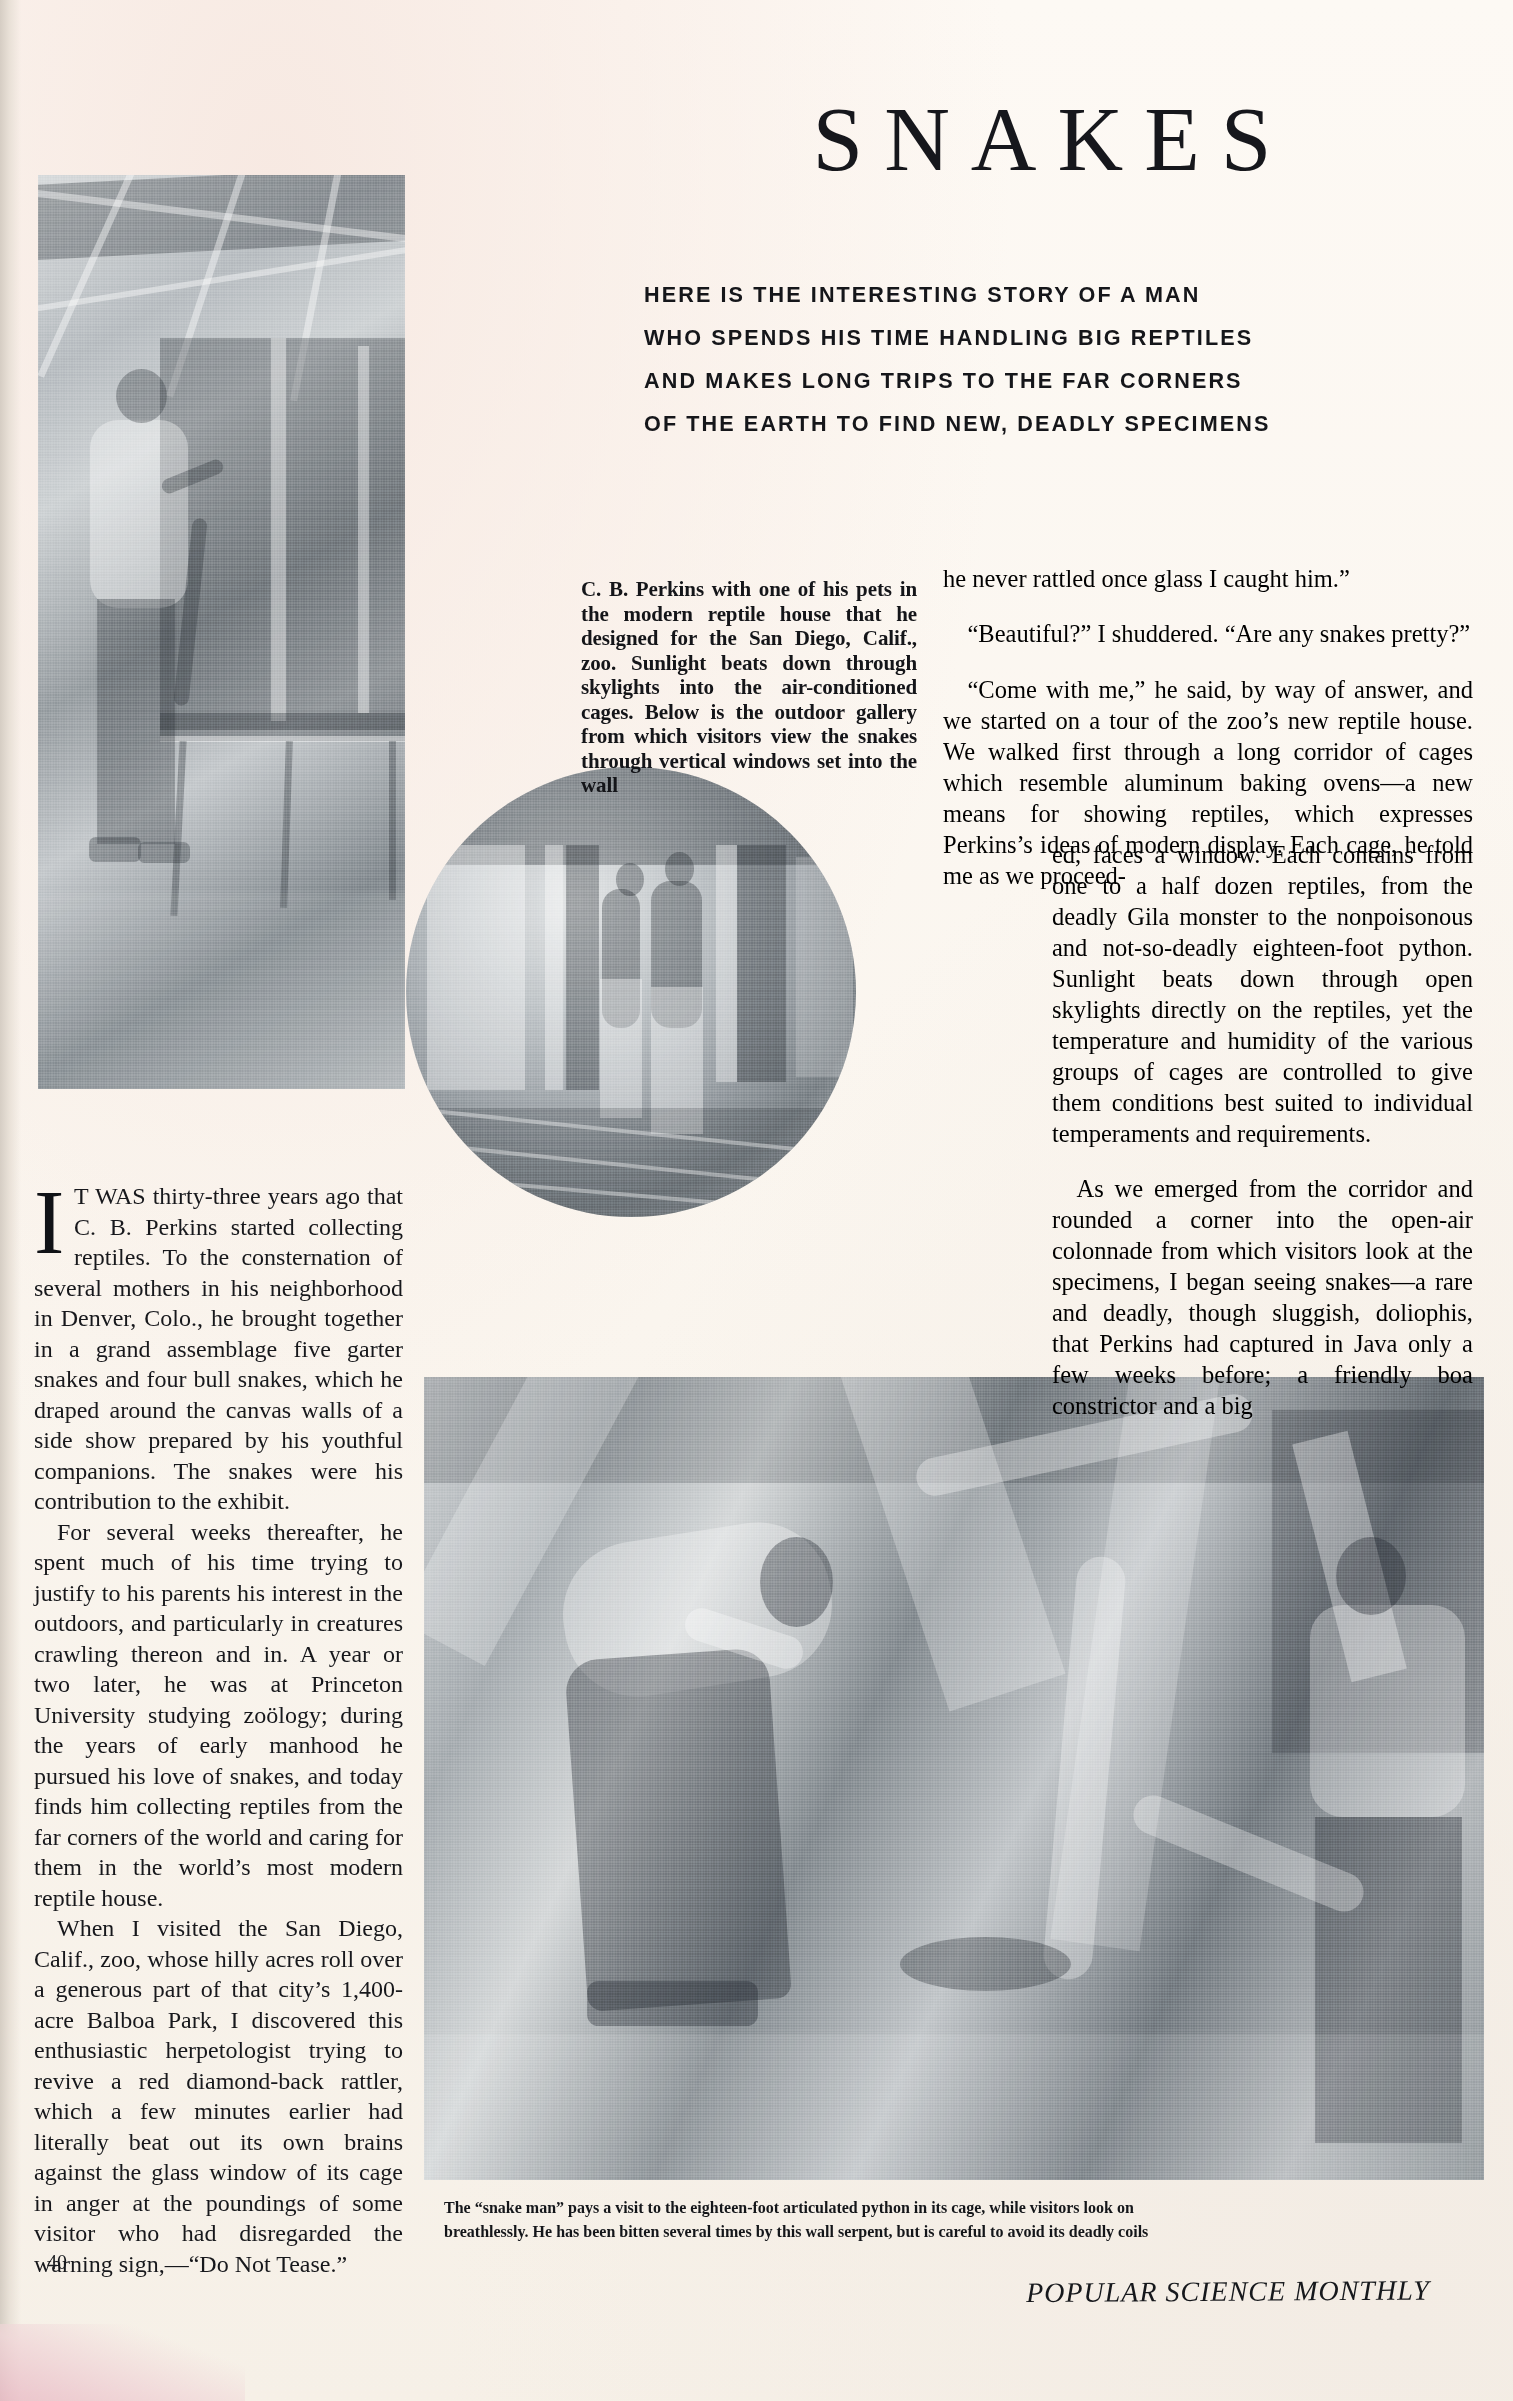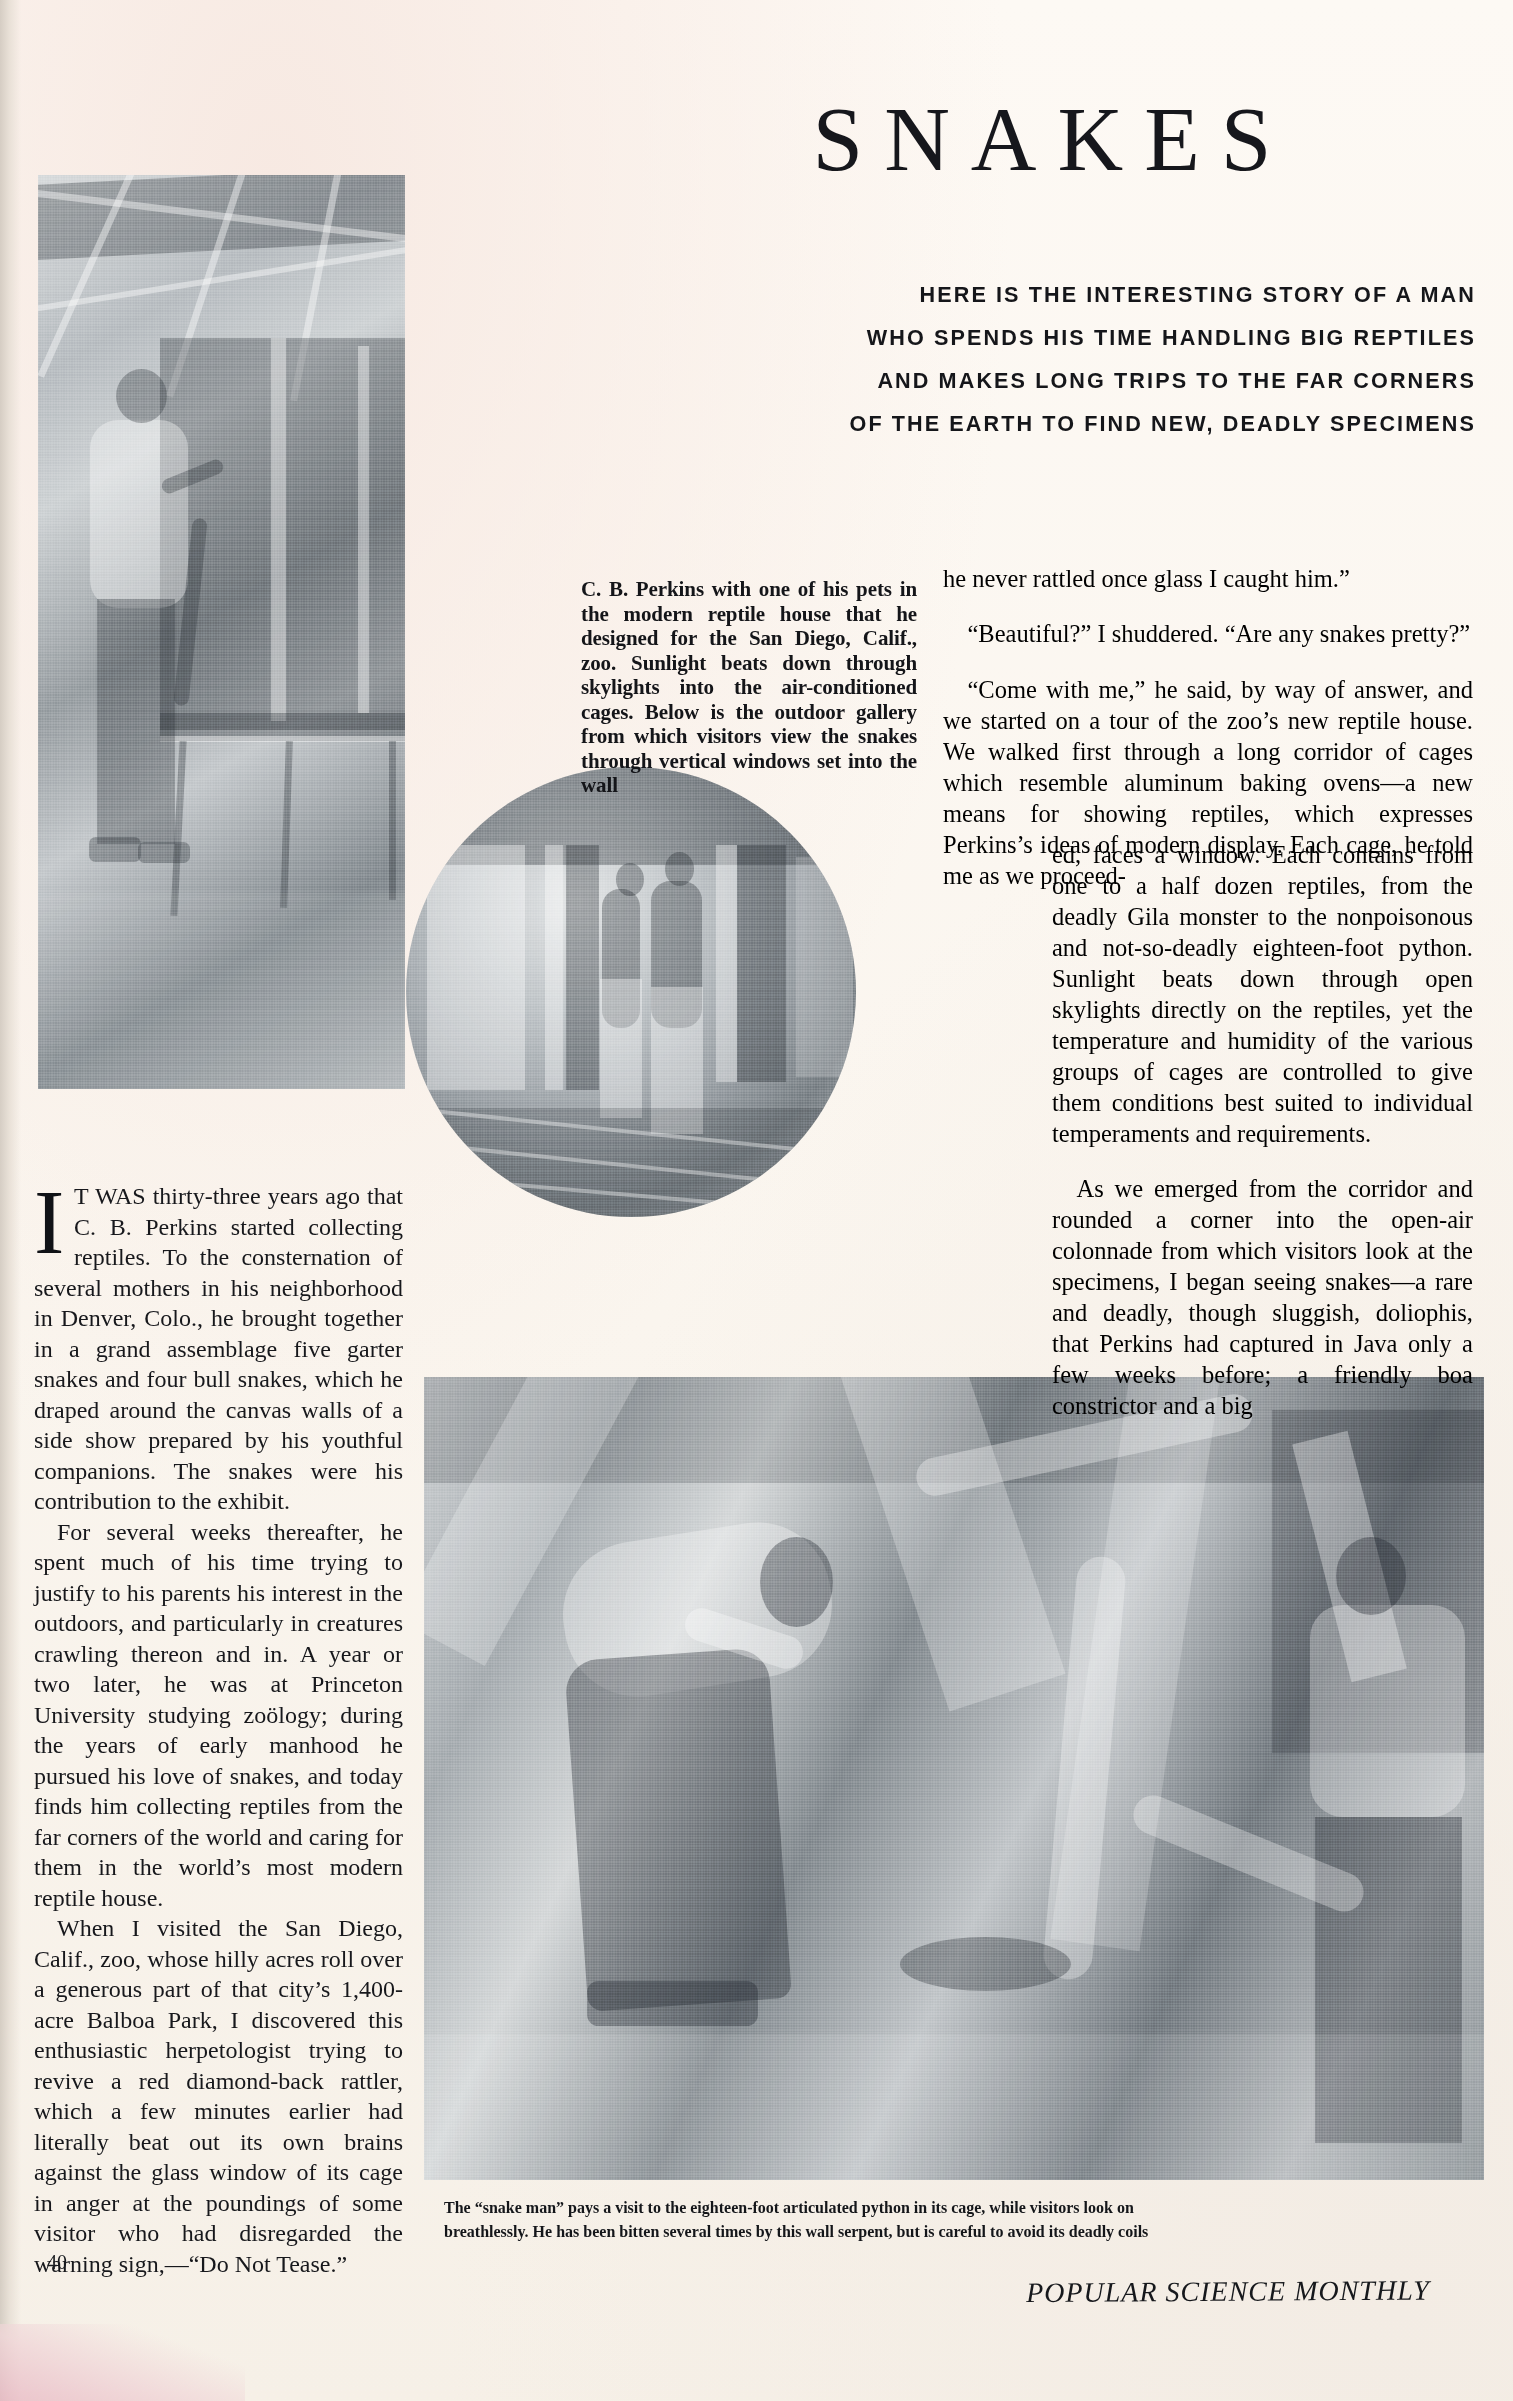--- a/index.html
+++ b/index.html
@@ -42,21 +42,21 @@
     margin-top:8px;
   }
   .subtitle{
     position:absolute;left:644px;top:273px;width:832px;
     font-family:"Liberation Sans",sans-serif;
     font-weight:bold;
     font-size:21.6px;
     line-height:43px;
     letter-spacing:2.1px;
     color:#15161a;
-    text-align:right;
+    text-align:left;
   }
   .subtitle div{white-space:nowrap;}
 
   
   .photo{position:absolute;overflow:hidden;}
   .ph-top{
     left:38px;top:175px;width:367px;height:914px;
     background:
       linear-gradient(150deg,#d9dcdd 0%,#b9bec2 18%,#cfd3d5 30%,#9aa0a4 48%,#c6cacd 62%,#868d92 80%,#b2b7ba 100%);
   }

